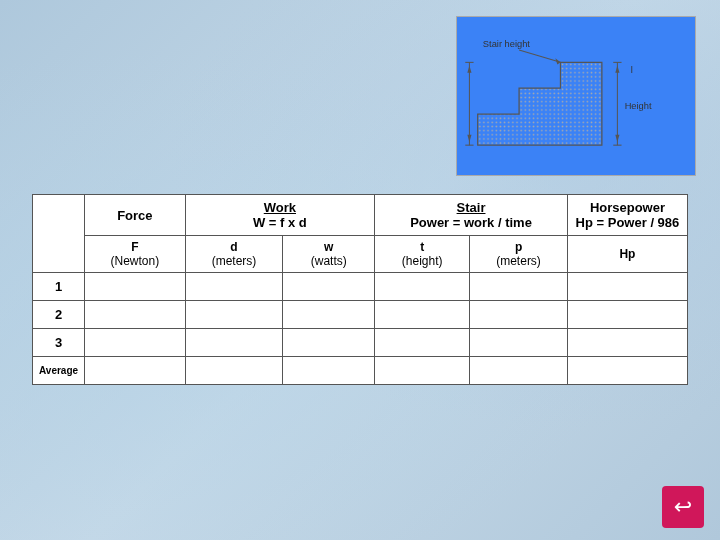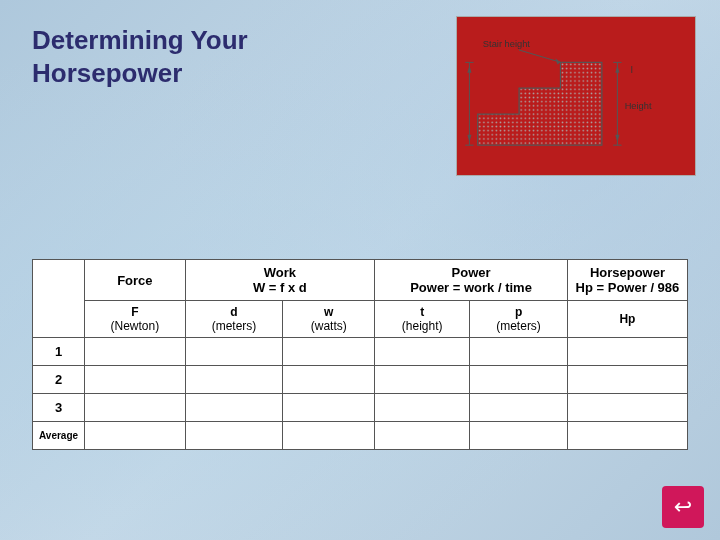--- a/index.html
+++ b/index.html
@@ -39,21 +39,21 @@
       margin-bottom: 18px;
     }
 
     
     .diagram-container {
       position: absolute;
       top: 16px;
       right: 24px;
       width: 240px;
       height: 160px;
-      background: #b91c1c;
+      background: #3b82f6;
       border: 1px solid #aaa;
       padding: 0;
     }
 
     .diagram-container svg {
       width: 100%;
       height: 100%;
     }
 
     
@@ -100,20 +100,21 @@
       height: 28px;
       background: white;
     }
 
     .row-label {
       font-weight: bold;
       font-size: 13px;
     }
 
     .underline {
+      text-decoration: underline;
     }
 
     
     .return-btn {
       position: absolute;
       bottom: 12px;
       right: 16px;
       width: 42px;
       height: 42px;
       background: #d0175a;
@@ -126,24 +127,20 @@
       cursor: pointer;
     }
   </style>
 </head>
 <body>
 
 <div class="bg-texture"></div>
 
 <div class="content">
 
-  <div class="title">
-    <span>Determining Your</span><br>
-    <span>Horsepower</span>
-  </div>
 
   <div class="diagram-container">
     <svg viewBox="0 0 230 145" xmlns="http://www.w3.org/2000/svg">
 
       <pattern id="dots" patternUnits="userSpaceOnUse" width="4" height="4">
         <circle cx="2" cy="2" r="0.8" fill="#aaa"></circle>
       </pattern>
 
       <polygon points="20,120 20,90 60,90 60,65 100,65 100,40 140,40 140,120" fill="url(#dots)" stroke="#555" stroke-width="1.2"></polygon>
 
@@ -178,21 +175,21 @@
           <tr class="header-row-top">
         <td rowspan="2" class="trial-label"></td>
         <td>
           <span>Force</span>
         </td>
         <td colspan="2">
           <span class="underline">Work</span><br>
           <span>W = f x d</span>
         </td>
         <td colspan="2">
-          <span class="underline">Power</span><br>
+          <span class="underline">Stair</span><br>
           <span>Power = work / time</span>
         </td>
         <td>
           <span>Horsepower</span><br>
           <span>Hp = Power / 986</span>
         </td>
       </tr>
 
       <tr class="header-row-sub">
         <td>

